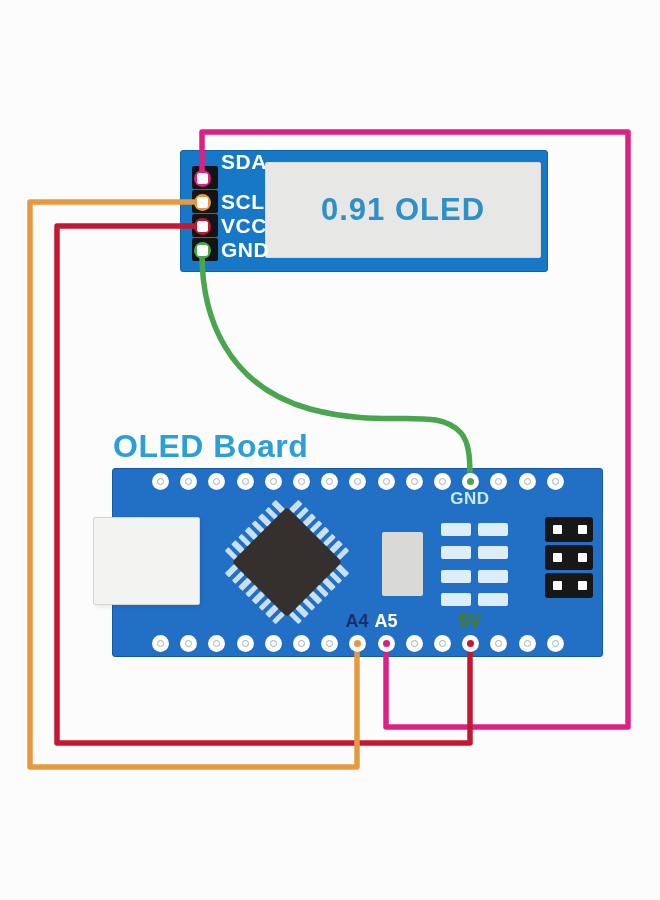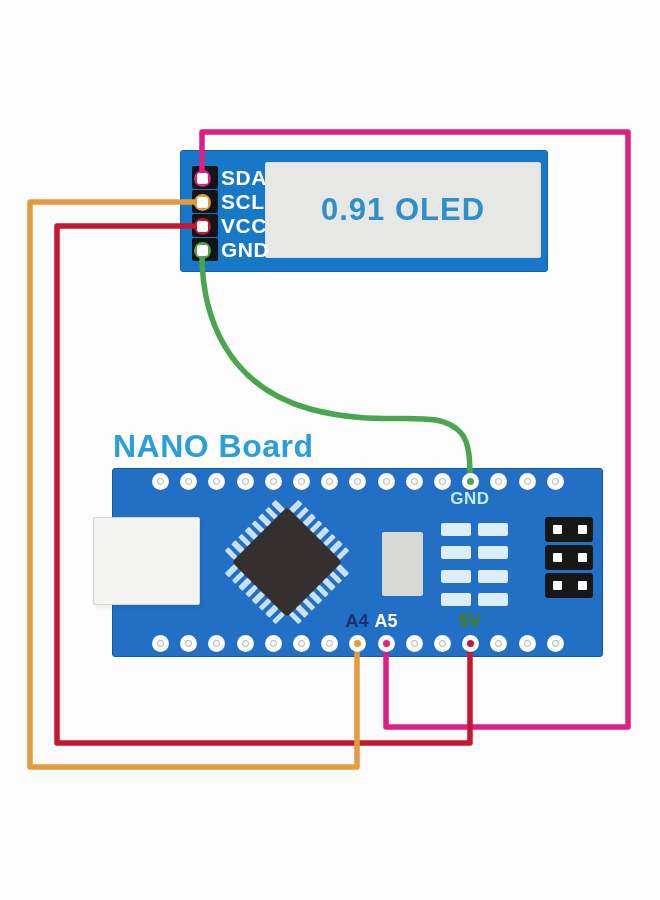--- a/index.html
+++ b/index.html
@@ -59,21 +59,21 @@
   <div class="layer layer-boards">
     <div class="abs oled-board"></div>
     <div class="abs oled-header-block" style="top:166px"></div>
     <div class="abs oled-header-block" style="top:190px"></div>
     <div class="abs oled-header-block" style="top:214px"></div>
     <div class="abs oled-header-block" style="top:238px"></div>
     <div class="abs oled-screen">
       <span class="oled-screen-text" style="color: rgb(46, 144, 200);">0.91 OLED</span>
     </div>
 
-    <div class="abs nano-title" style="color: rgb(43, 159, 214);">NANO Board</div>
+    <div class="abs nano-title" style="color: rgb(43, 159, 214);">OLED Board</div>
     <div class="abs nano-board"></div>
     <div class="abs usb"></div>
     <div class="abs chip" id="chip">
         <div class="chip-leg" style="left: 3px; top: -13px; width: 5.5px; height: 13px;"></div>
         <div class="chip-leg" style="left: 3px; bottom: -13px; width: 5.5px; height: 13px;"></div>
         <div class="chip-leg" style="top: 3px; left: -13px; width: 13px; height: 5.5px;"></div>
         <div class="chip-leg" style="top: 3px; right: -13px; width: 13px; height: 5.5px;"></div>
         <div class="chip-leg" style="left: 12.5px; top: -13px; width: 5.5px; height: 13px;"></div>
         <div class="chip-leg" style="left: 12.5px; bottom: -13px; width: 5.5px; height: 13px;"></div>
         <div class="chip-leg" style="top: 12.5px; left: -13px; width: 13px; height: 5.5px;"></div>
@@ -131,21 +131,21 @@
   </div>
 
   <svg class="layer layer-wires" viewBox="0 0 660 900">
     <path d="M 202 178 L 202 132 L 628 132 L 628 727 L 386 727 L 386 643" fill="none" stroke-width="5.5" stroke-linejoin="round" style="stroke: rgb(221, 33, 132);"></path>
     <path d="M 200 226 L 57 226 L 57 743 L 470 743 L 470 643" fill="none" stroke-width="5.5" stroke-linejoin="round" style="stroke: rgb(197, 23, 49);"></path>
     <path d="M 200 202 L 30 202 L 30 767 L 357 767 L 357 643" fill="none" stroke-width="5.5" stroke-linejoin="round" style="stroke: rgb(230, 154, 63);"></path>
     <path d="M 202 250 C 201 318 228 386 310 409 C 388 430 436 405 461 433 C 470 443 470 462 470 481" fill="none" stroke-width="5.5" stroke-linejoin="round" style="stroke: rgb(74, 166, 78);"></path>
   </svg>
 
   <div class="layer layer-pins" id="pins-layer">
-    <div class="abs oled-pin-label" style="top:166px">SDA</div>
+    <div class="abs oled-pin-label" style="top:150px">SDA</div>
     <div class="abs oled-pin-label" style="top:190px">SCL</div>
     <div class="abs oled-pin-label" style="top:214px">VCC</div>
     <div class="abs oled-pin-label" style="top:238px">GND</div>
 
     <div class="abs nano-pin-label lbl-gnd" style="color: rgb(195, 238, 249);">GND</div>
     <div class="abs nano-pin-label lbl-a4" style="color: rgb(26, 47, 110);">A4</div>
     <div class="abs nano-pin-label lbl-a5" style="color: rgb(255, 255, 255);">A5</div>
     <div class="abs nano-pin-label lbl-5v" style="color: #4d7c0f;">5V</div>
   <div class="abs nano-pin" style="left: 151.5px; top: 472.5px;">
         <div class="nano-pin-hole" style="background: rgb(255, 255, 255); border: 1px solid rgb(159, 176, 189);"></div>

